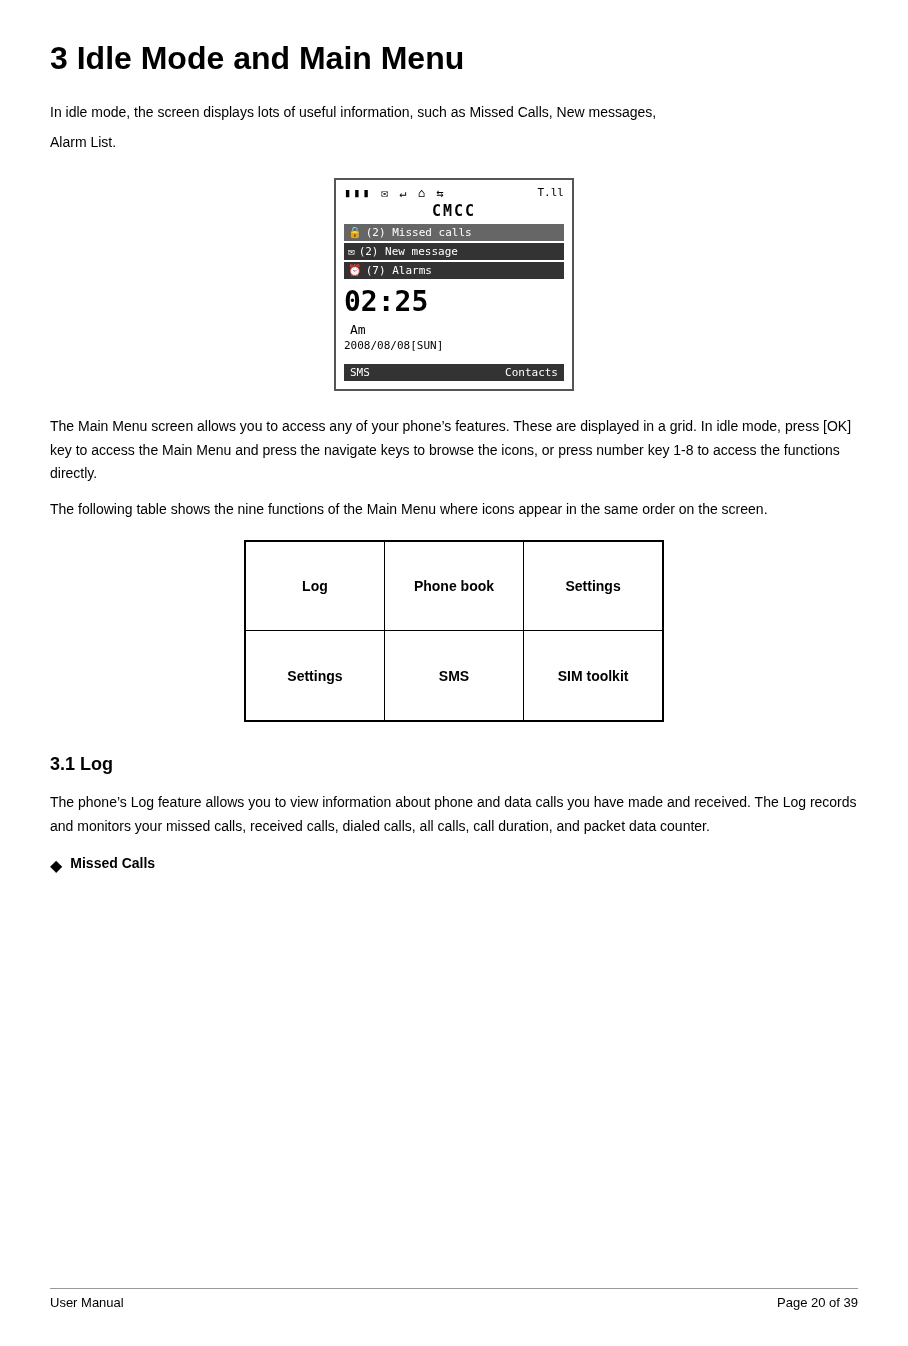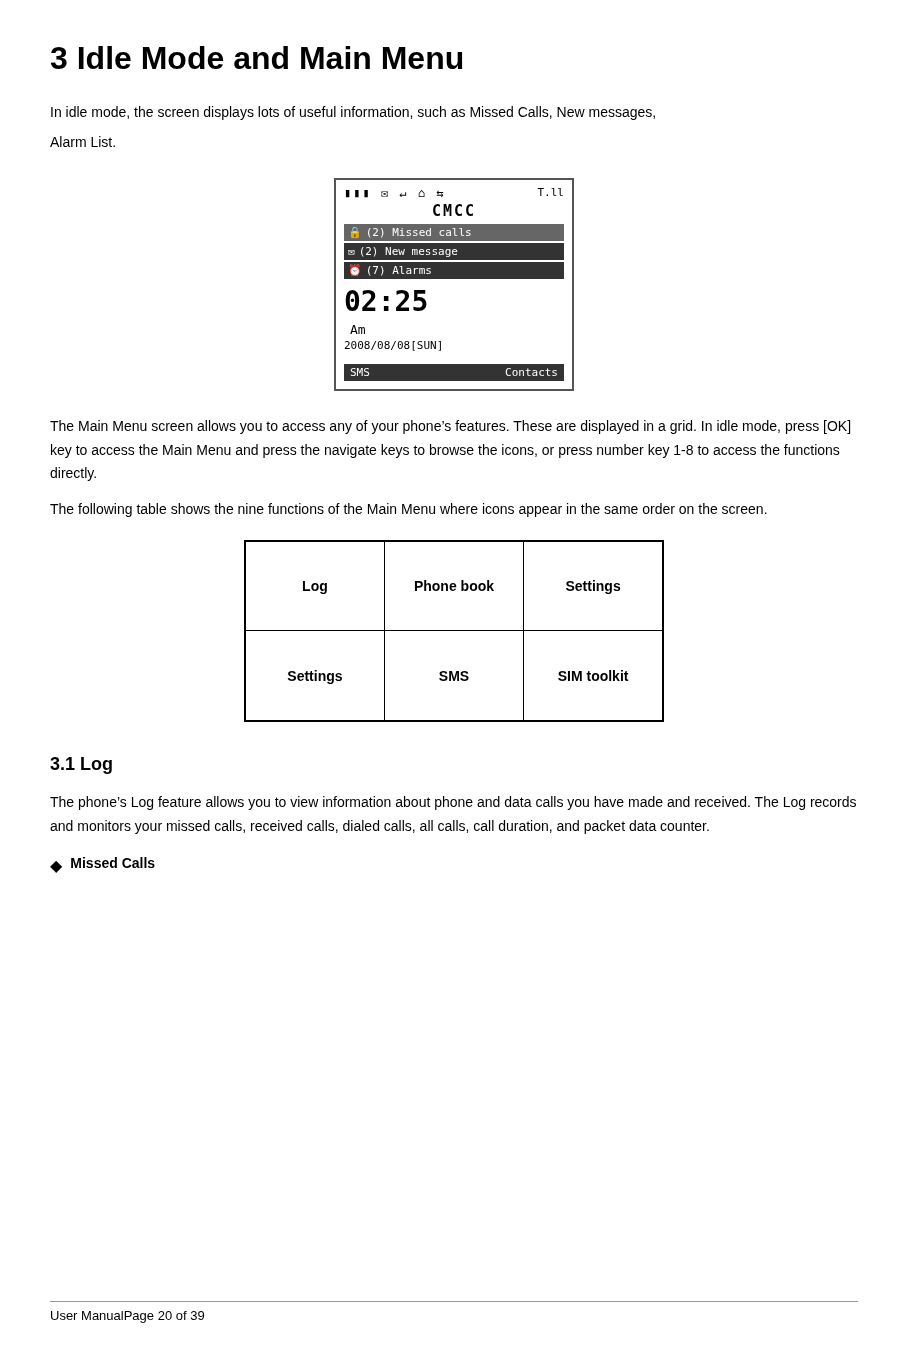--- a/index.html
+++ b/index.html
@@ -138,24 +138,25 @@
       font-size: 16px;
       color: #000;
       margin-top: 1px;
     }
     .bullet-label {
       font-size: 14px;
       font-weight: bold;
     }
     .page-footer {
       position: absolute;
-      bottom: 23px;
+      bottom: 36px;
       left: 50px;
       right: 50px;
       display: flex;
+      justify-content: space-between;
       font-size: 13px;
       color: #000;
       border-top: 1px solid #999;
       padding-top: 6px;
     }
     .status-icons {
       font-size: 12px;
       letter-spacing: 2px;
     }
   </style>

